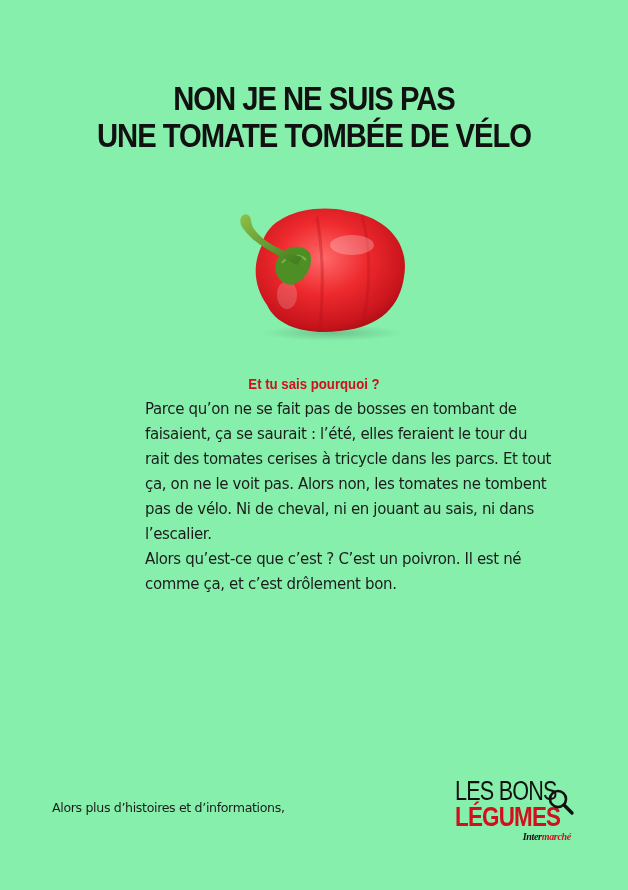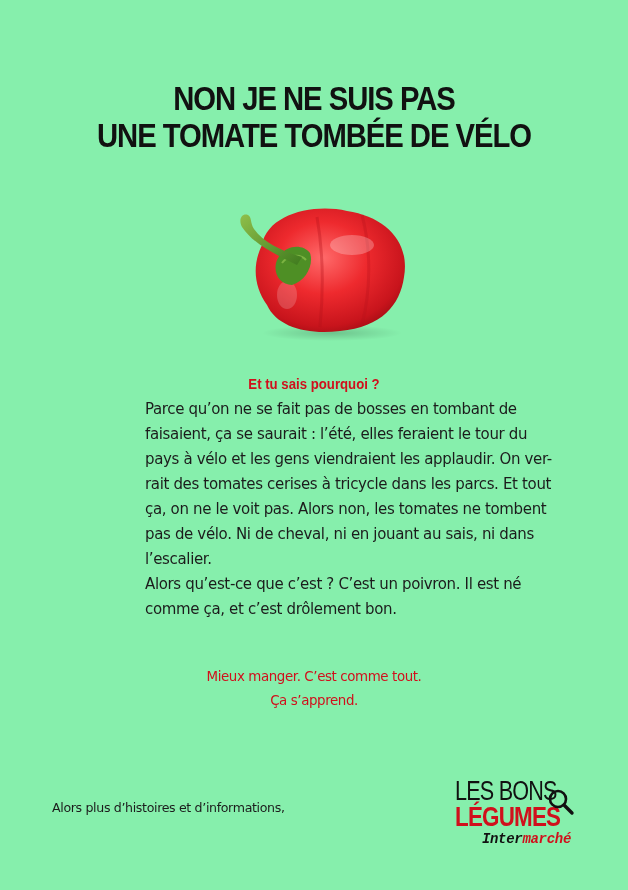--- a/index.html
+++ b/index.html
@@ -135,24 +135,24 @@
       color: #d0101c;
       letter-spacing: -1px;
       transform: scaleX(0.8);
       transform-origin: 0 0;
       white-space: nowrap;
     }
     .logo .brand {
       position: absolute;
       right: 2px;
       top: 53px;
-      font-family: Liberation Mono, monospace;
+      font-family: Liberation Serif, serif;
       font-style: italic;
       font-weight: bold;
-      font-size: 14px;
+      font-size: 10px;
       color: #111111;
       white-space: nowrap;
       letter-spacing: -0.3px;
     }
     .logo .brand .accent { color: #d0101c; }
     .logo .magnifier {
       position: absolute;
       left: 92px;
       top: 10px;
       width: 28px;
@@ -197,33 +197,28 @@
       <path d="M60 58 C66 50, 78 48, 84 55" stroke="#7cb342" stroke-width="2" fill="none"></path>
       <path d="M75 60 C55 50, 32 40, 20 22 C16 14, 20 8, 26 10 C30 12, 28 18, 32 24 C42 38, 60 46, 80 52 Z" fill="url(#stem)"></path>
     </svg>
   </div>
 
   <div class="subhead">Et tu sais pourquoi ?</div>
 
   <div class="body-text">
     <span class="line">Parce qu’on ne se fait pas de bosses en tombant de</span>
     <span class="line">faisaient, ça se saurait : l’été, elles feraient le tour du</span>
-    <span class="line">pays à vélo et les gens viendraient les applaudir. On ver-</span>
     <span class="line">rait des tomates cerises à tricycle dans les parcs. Et tout</span>
     <span class="line">ça, on ne le voit pas. Alors non, les tomates ne tombent</span>
     <span class="line">pas de vélo. Ni de cheval, ni en jouant au sais, ni dans</span>
     <span class="line last">l’escalier.</span>
     <span class="line">Alors qu’est-ce que c’est ? C’est un poivron. Il est né</span>
     <span class="line last">comme ça, et c’est drôlement bon.</span>
   </div>
 
-  <div class="tagline">
-    <div>Mieux manger. C’est comme tout.</div>
-    <div>Ça s’apprend.</div>
-  </div>
 
   <div class="footer-info">
     <div>Alors plus d’histoires et d’informations,</div>
   </div>
 
   <div class="logo">
     <div class="row1">LES BONS</div>
     <div class="row2">LÉGUMES</div>
     <svg class="magnifier" viewBox="0 0 28 28">
       <circle cx="11" cy="11" r="8" fill="none" stroke="#111" stroke-width="2.6"></circle>

